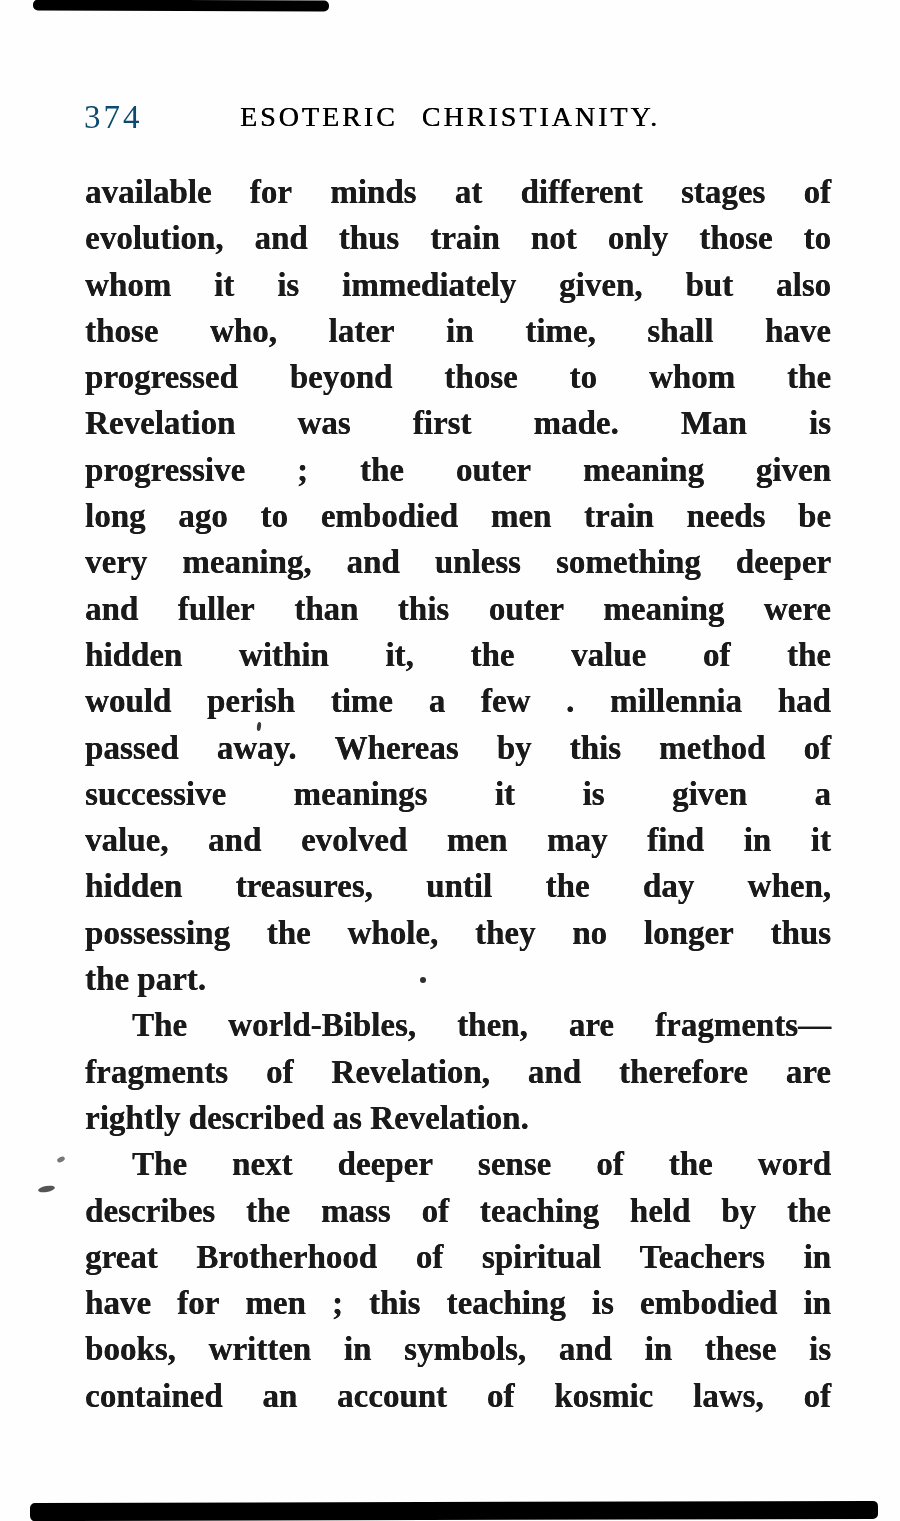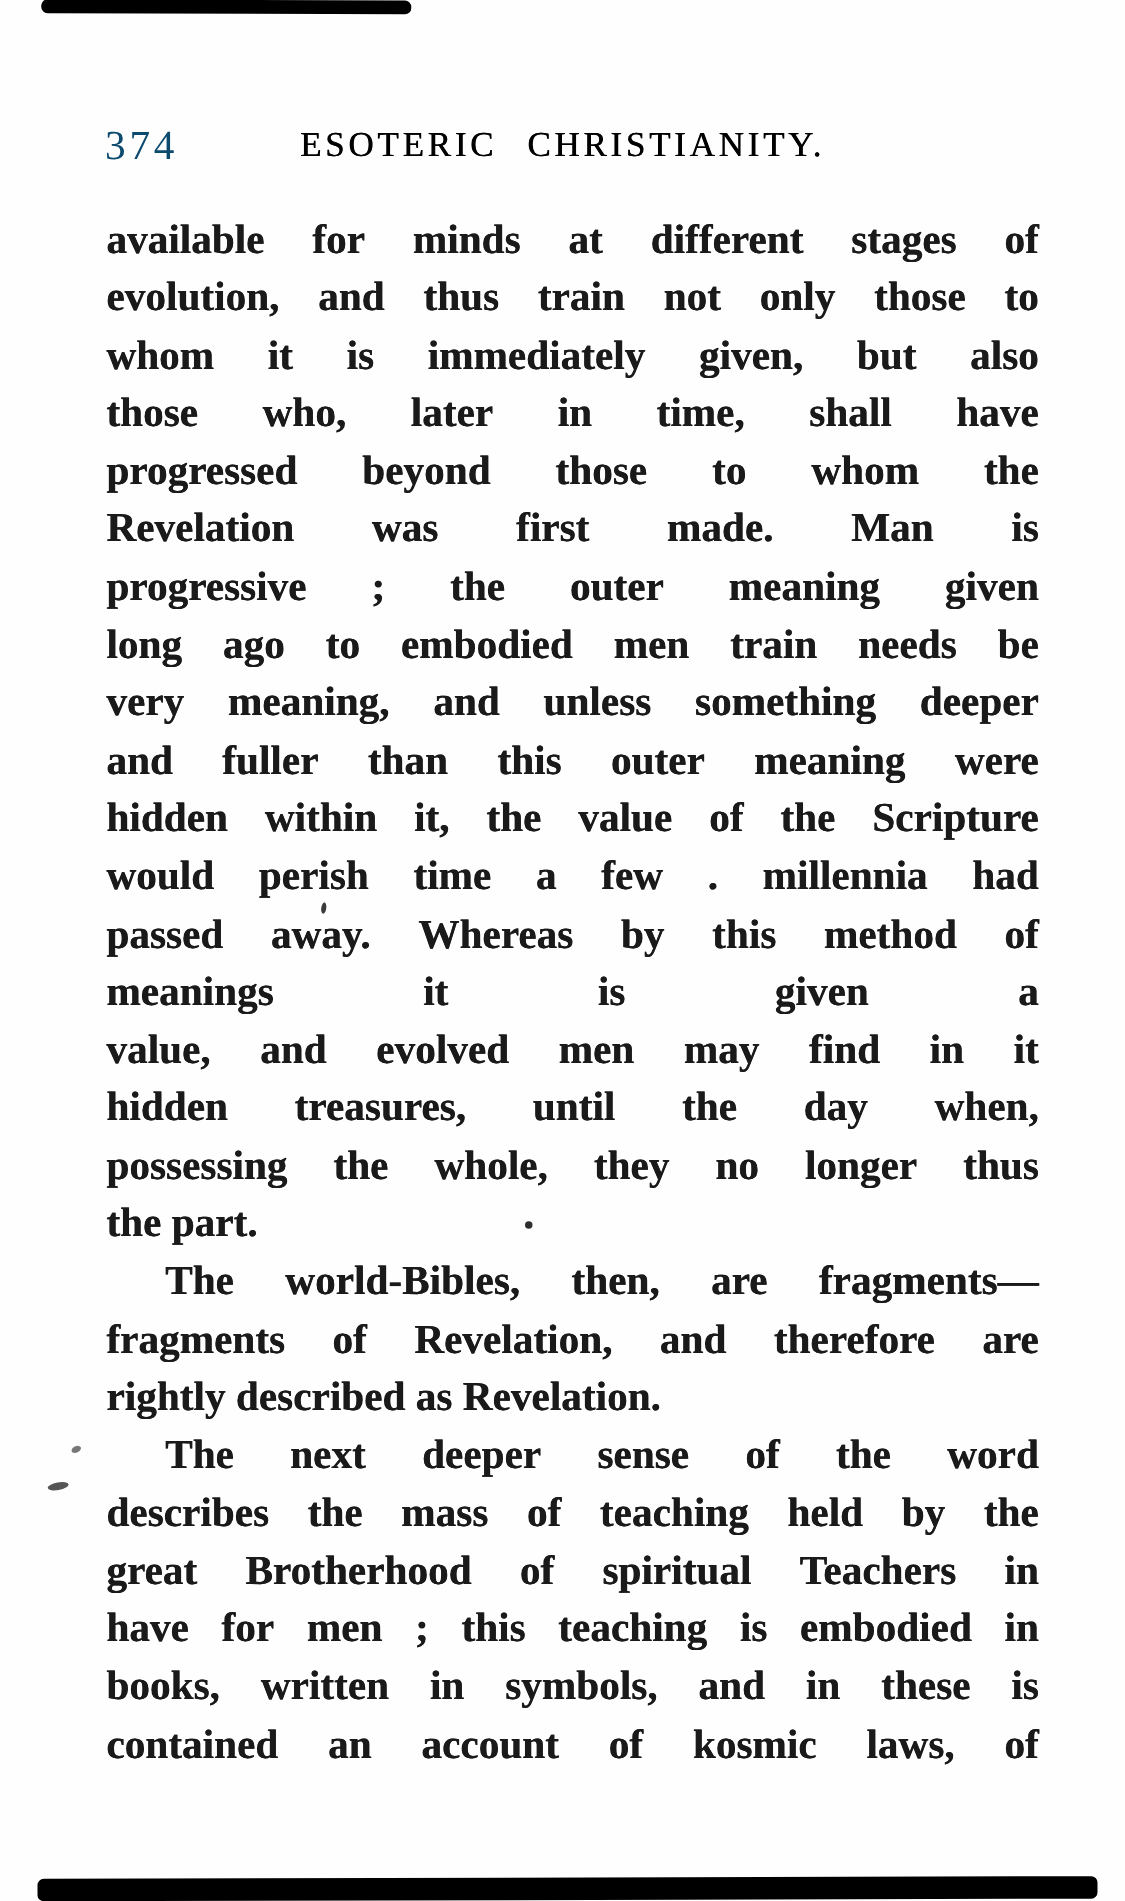--- a/index.html
+++ b/index.html
@@ -148,21 +148,20 @@
         <span>were</span>
       </div>
       <div class="line j">
         <span>hidden</span>
         <span>within</span>
         <span>it,</span>
         <span>the</span>
         <span>value</span>
         <span>of</span>
         <span>the</span>
-        <span>Scripture</span>
       </div>
       <div class="line j">
         <span>would</span>
         <span>perish</span>
         <span>time</span>
         <span>a</span>
         <span>few</span>
         <span>.</span>
         <span>millennia</span>
         <span>had</span>
@@ -170,20 +169,21 @@
       <div class="line j">
         <span>passed</span>
         <span>away.</span>
         <span>Whereas</span>
         <span>by</span>
         <span>this</span>
         <span>method</span>
         <span>of</span>
       </div>
       <div class="line j">
+        <span>successive</span>
         <span>meanings</span>
         <span>it</span>
         <span>is</span>
         <span>given</span>
         <span>a</span>
       </div>
       <div class="line j">
         <span>value,</span>
         <span>and</span>
         <span>evolved</span>

